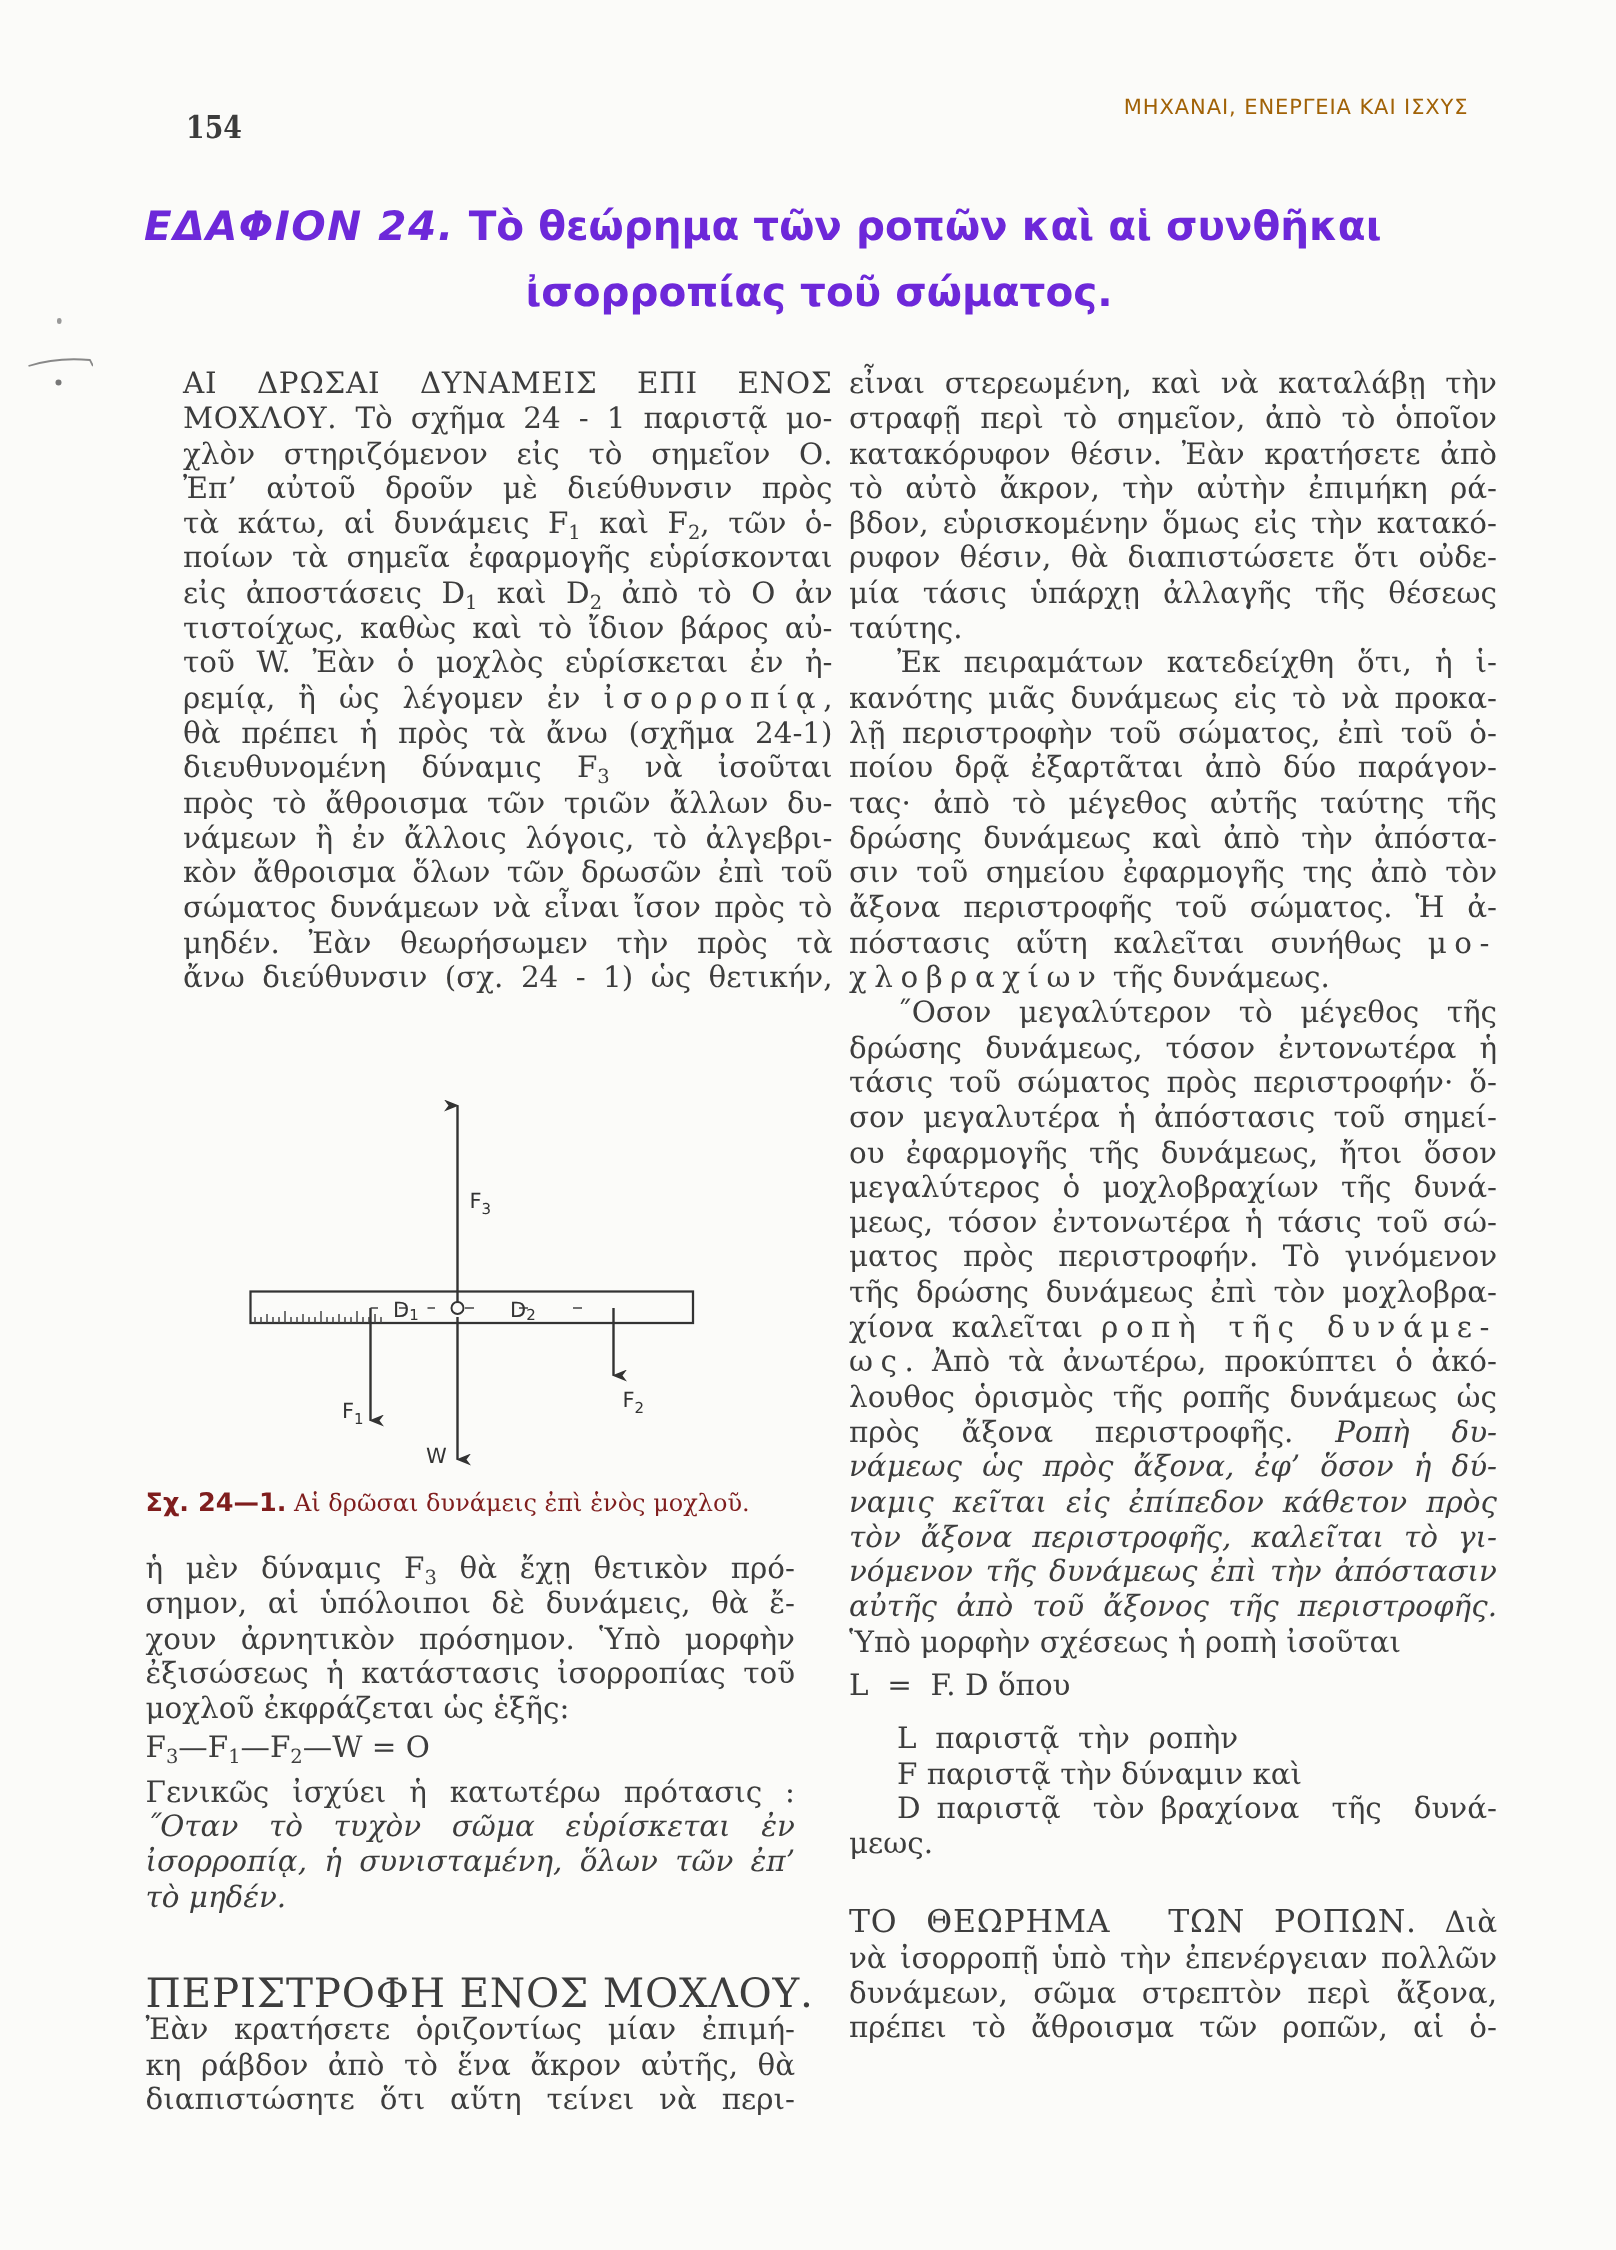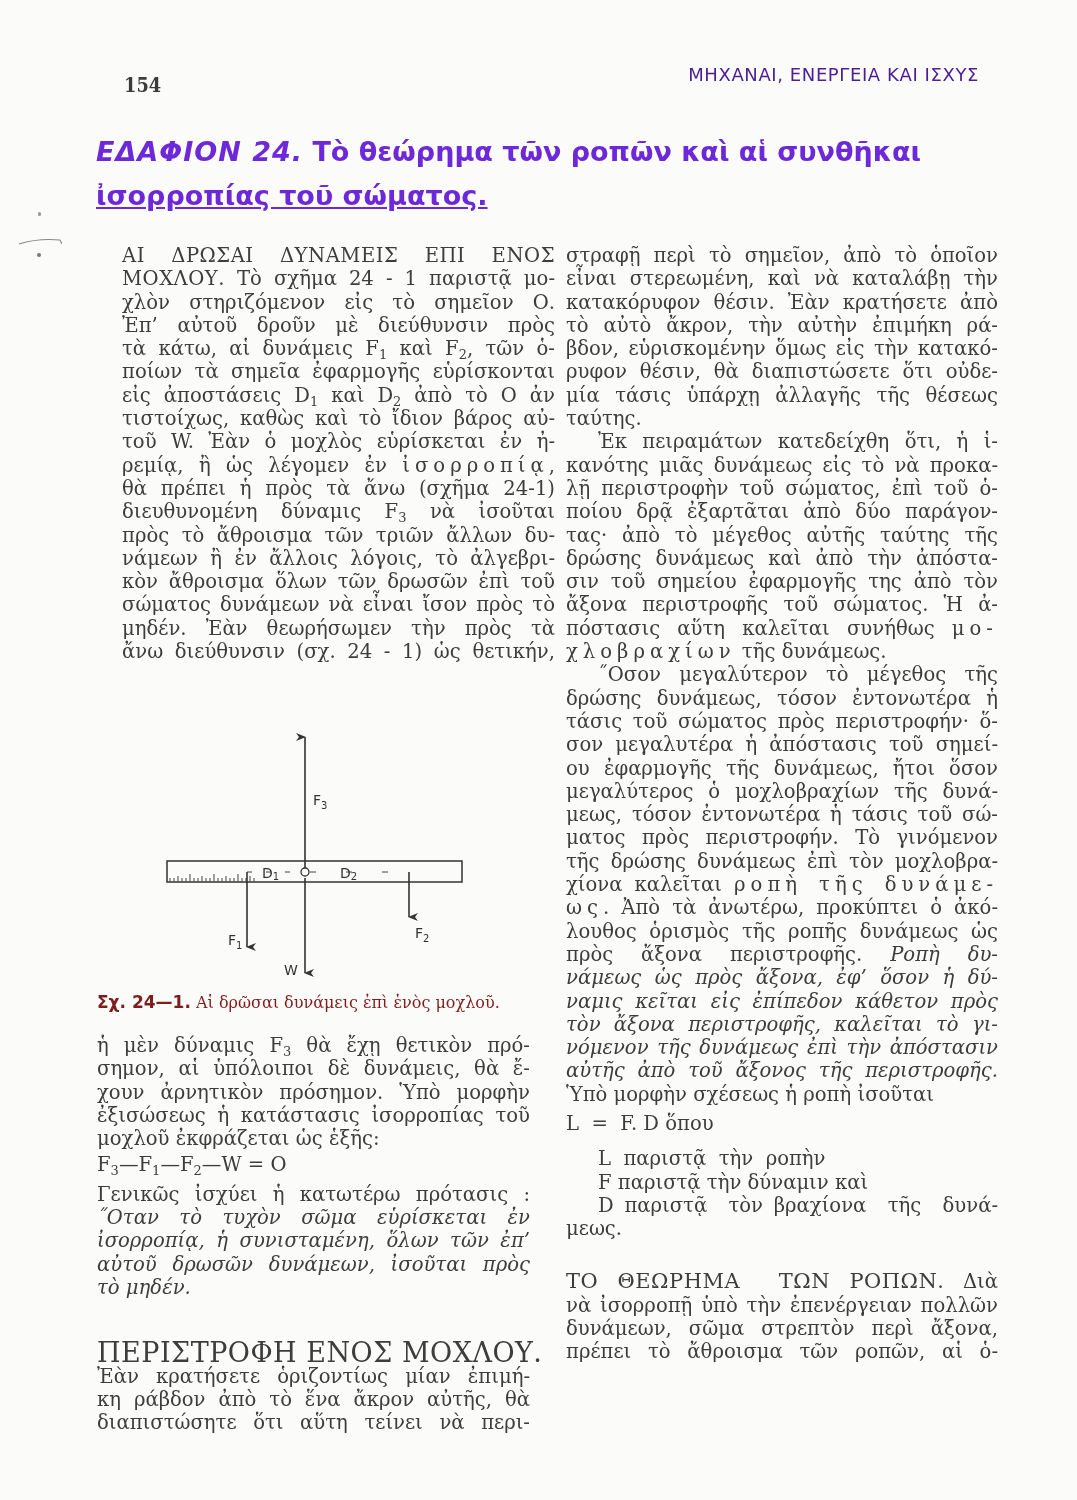--- a/index.html
+++ b/index.html
@@ -8,29 +8,29 @@
     background: #fbfbf9; color: #3a3a3a;
     font-family: "DejaVu Serif", "Liberation Serif", serif;
   }
   .abs { position: absolute; }
   .page-number {
     left: 124px; top: 72px; font-family: "DejaVu Serif", serif;
     font-weight: bold; font-size: 21px; color: #3c3c3c; transform: scaleX(0.85); transform-origin: left;
   }
   .running-head {
     right: 98px; top: 64px; font-family: "DejaVu Sans", sans-serif;
-    font-size: 18px; letter-spacing: 0.6px; color: #4c1d95;
+    font-size: 14px; letter-spacing: 0.6px; color: #a16207;
   }
   .chapter-title {
     left: 96px; top: 130px; width: 900px;
     font-family: "DejaVu Sans", sans-serif; font-weight: bold;
     font-size: 27px; color: #6d28d9; line-height: 44px;
   }
   .chapter-title .label { font-style: italic; letter-spacing: 1px; }
-  .chapter-title .line2 { display: block; padding-left: 0; text-decoration: underline; }
+  .chapter-title .line2 { display: block; text-align: center; padding-left: 0; }
   .col {
     font-size: 19.6px; line-height: 23.3px; color: #3d3d3d;
     text-align: justify;
   }
   .col-left { left: 97px; top: 244px; width: 433px; margin-left: 25px; }
   .col-right { left: 566px; top: 244px; width: 432px; }
   .line { display: block; text-align-last: justify; white-space: nowrap; }
   .line.last { text-align-last: left; }
   .line.indent { padding-left: 32px; }
   .caps { letter-spacing: 0.5px; }
@@ -150,32 +150,31 @@
 <div class="abs col" style="left:97px; top:1034px; width:433px;">
   <span class="line"><span>ἡ μὲν δύναμις F</span><sub>3</sub><span> θὰ ἔχῃ θετικὸν πρό-</span></span>
   <span class="line">σημον, αἱ ὑπόλοιποι δὲ δυνάμεις, θὰ ἔ-</span>
   <span class="line">χουν ἀρνητικὸν πρόσημον. Ὑπὸ μορφὴν</span>
   <span class="line">ἐξισώσεως ἡ κατάστασις ἰσορροπίας τοῦ</span>
   <span class="line last">μοχλοῦ ἐκφράζεται ὡς ἑξῆς:</span>
   <span class="formula" style="margin:3px 0 4px 0;"><span>F</span><sub>3</sub><span>—F</span><sub>1</sub><span>—F</span><sub>2</sub><span>—W = O</span></span>
   <span class="line" style="margin-top:6px;">Γενικῶς ἰσχύει ἡ κατωτέρω πρότασις :</span>
   <span class="line it">˝Οταν τὸ τυχὸν σῶμα εὑρίσκεται ἐν</span>
   <span class="line it">ἰσορροπίᾳ, ἡ συνισταμένη, ὅλων τῶν ἐπ’</span>
-  <span class="line it">αὐτοῦ δρωσῶν δυνάμεων, ἰσοῦται πρὸς</span>
   <span class="line it last">τὸ μηδέν.</span>
   <div style="height:28px"></div>
   <span class="line caps" style="font-size:27px;margin-top:14px;">ΠΕΡΙΣΤΡΟΦΗ ΕΝΟΣ ΜΟΧΛΟΥ.</span>
   <span class="line">Ἐὰν κρατήσετε ὁριζοντίως μίαν ἐπιμή-</span>
   <span class="line">κη ράβδον ἀπὸ τὸ ἕνα ἄκρον αὐτῆς, θὰ</span>
   <span class="line">διαπιστώσητε ὅτι αὕτη τείνει νὰ περι-</span>
 </div>
 
 <div class="abs col col-right">
+  <span class="line">εἶναι στερεωμένη, καὶ νὰ καταλάβῃ τὴν</span>
   <span class="line">στραφῇ περὶ τὸ σημεῖον, ἀπὸ τὸ ὁποῖον</span>
-  <span class="line">εἶναι στερεωμένη, καὶ νὰ καταλάβῃ τὴν</span>
   <span class="line">κατακόρυφον θέσιν. Ἐὰν κρατήσετε ἀπὸ</span>
   <span class="line">τὸ αὐτὸ ἄκρον, τὴν αὐτὴν ἐπιμήκη ρά-</span>
   <span class="line">βδον, εὑρισκομένην ὅμως εἰς τὴν κατακό-</span>
   <span class="line">ρυφον θέσιν, θὰ διαπιστώσετε ὅτι οὐδε-</span>
   <span class="line">μία τάσις ὑπάρχῃ ἀλλαγῆς τῆς θέσεως</span>
   <span class="line last">ταύτης.</span>
 
   <span class="line indent">Ἐκ πειραμάτων κατεδείχθη ὅτι, ἡ ἱ-</span>
   <span class="line">κανότης μιᾶς δυνάμεως εἰς τὸ νὰ προκα-</span>
   <span class="line">λῇ περιστροφὴν τοῦ σώματος, ἐπὶ τοῦ ὁ-</span>

